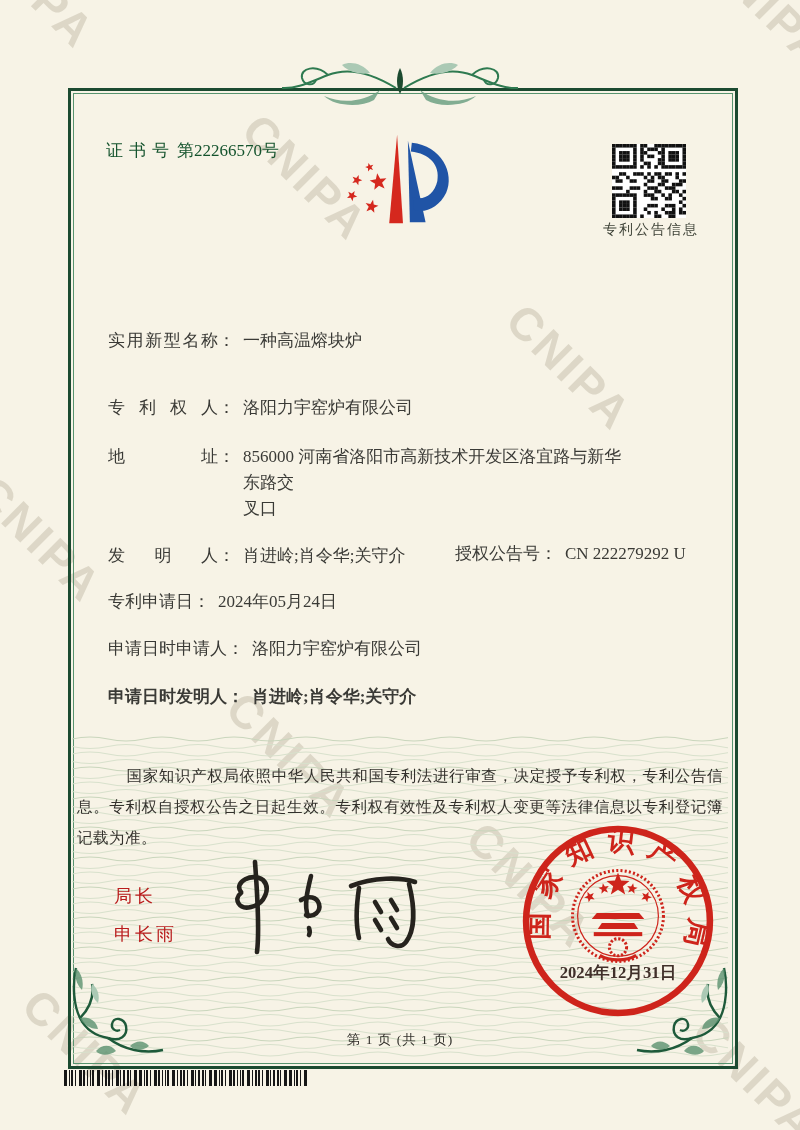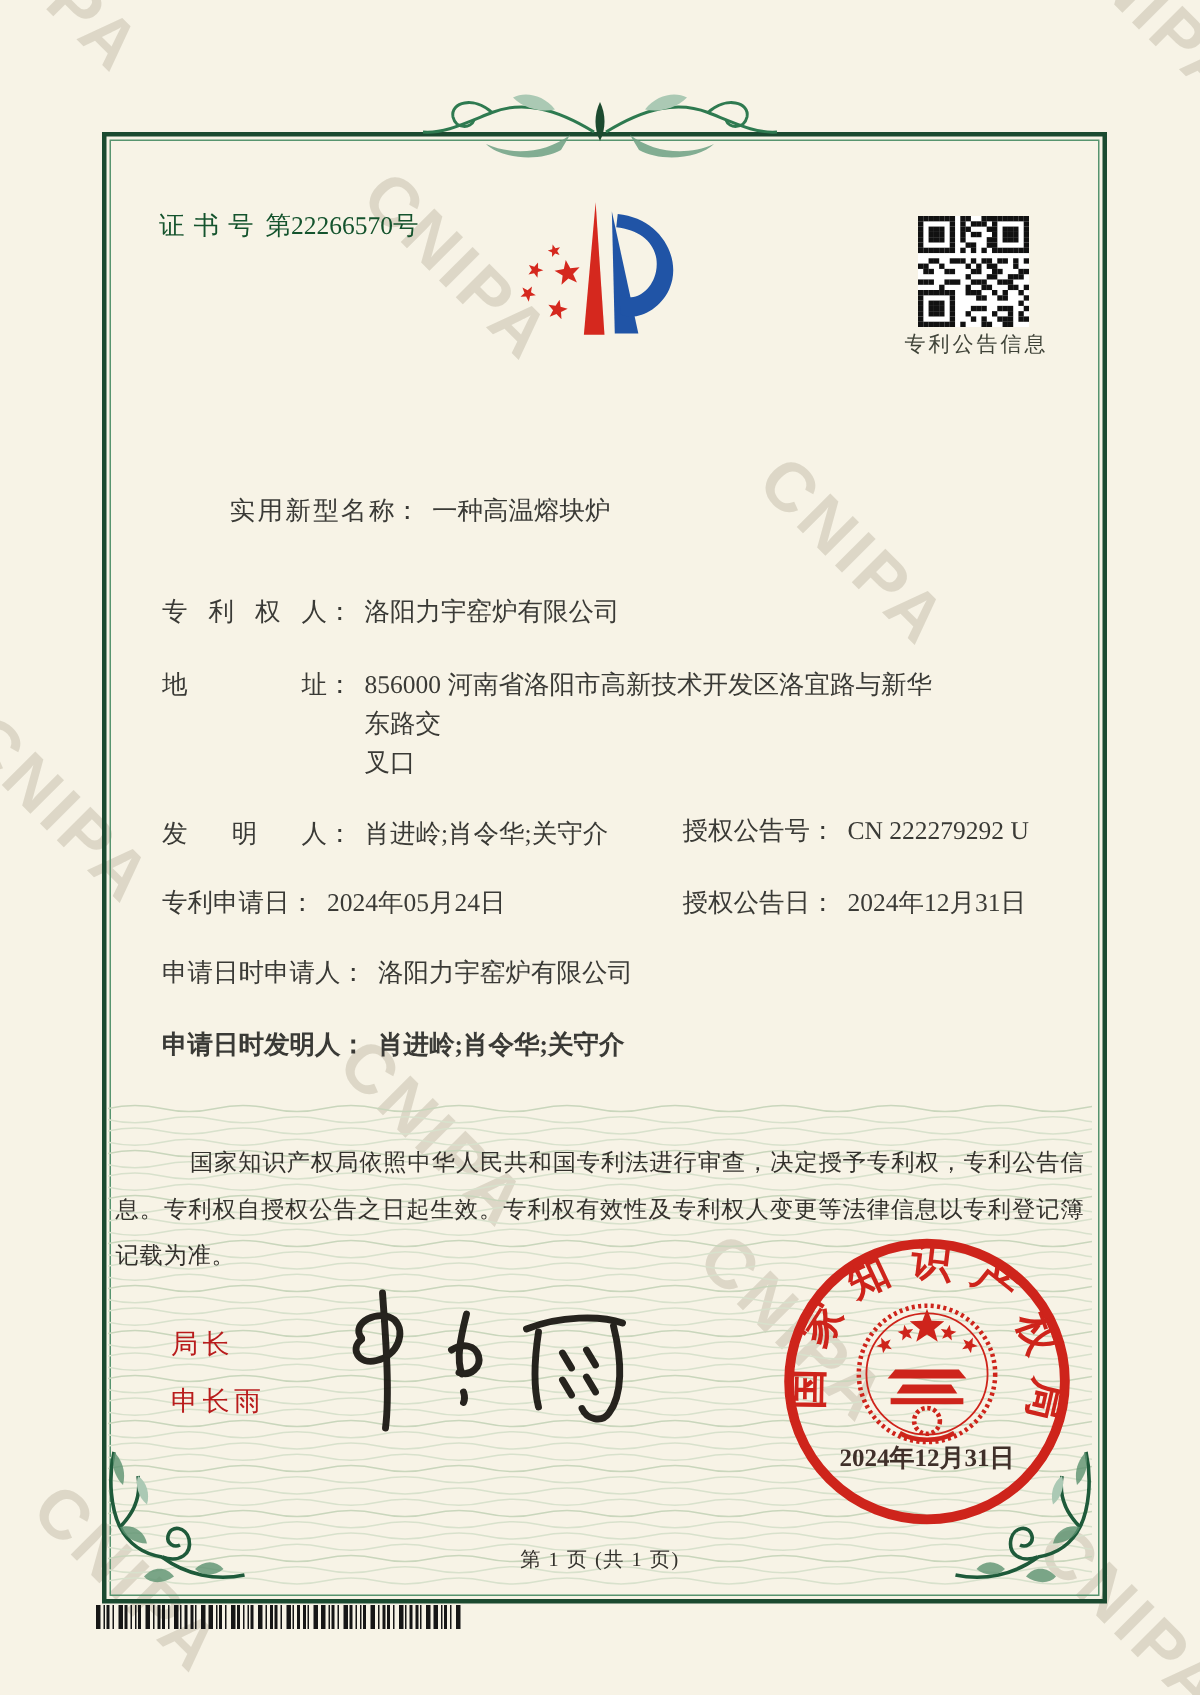--- a/index.html
+++ b/index.html
@@ -394,41 +394,38 @@
       <rect x="70.48" y="28.19" width="3.57" height="3.57" fill="#111111"></rect>
       <rect x="70.48" y="35.24" width="3.57" height="3.57" fill="#111111"></rect>
       <rect x="70.48" y="45.81" width="3.57" height="3.57" fill="#111111"></rect>
       <rect x="70.48" y="52.86" width="3.57" height="3.57" fill="#111111"></rect>
       <rect x="70.48" y="59.90" width="3.57" height="3.57" fill="#111111"></rect>
       <rect x="70.48" y="66.95" width="3.57" height="3.57" fill="#111111"></rect>
     </svg>
   <div class="content qrcap">专利公告信息</div>
 
 
-  <div class="row" style="top:328px;margin-left:45px;">
+  <div class="row" style="top:328px;">
     <span class="flabel">实用新型名称</span><span class="colon">：</span><span class="fval">一种高温熔块炉</span>
   </div>
   <div class="row" style="top:395px;">
     <span class="flabel">专利权人</span><span class="colon">：</span><span class="fval">洛阳力宇窑炉有限公司</span>
   </div>
   <div class="row" style="top:444px;">
     <span class="flabel">地址</span><span class="colon">：</span><span class="fval pre">856000 河南省洛阳市高新技术开发区洛宜路与新华东路交
 叉口</span>
   </div>
   <div class="row" style="top:495px;margin-top:48px;">
     <span class="flabel">发明人</span><span class="colon">：</span><span class="fval">肖进岭;肖令华;关守介</span>
   </div>
   <div class="row rcol" style="top:541px;">
     <span class="wlabel">授权公告号</span><span class="colon">：</span><span class="fval">CN 222279292 U</span>
   </div>
   <div class="row" style="top:589px;text-align:center;">
     <span class="wlabel">专利申请日</span><span class="colon">：</span><span class="fval">2024年05月24日</span>
-  </div>
-  <div class="row rcol" style="top:589px;">
-    <span class="wlabel">授权公告日</span><span class="colon">：</span><span class="fval">2024年12月31日</span>
   </div>
   <div class="row" style="top:636px;">
     <span class="wlabel">申请日时申请人</span><span class="colon">：</span><span class="fval">洛阳力宇窑炉有限公司</span>
   </div>
   <div class="row" style="top:684px;font-weight:bold;">
     <span class="wlabel">申请日时发明人</span><span class="colon">：</span><span class="fval">肖进岭;肖令华;关守介</span>
   </div>
 
   <div class="content statement">国家知识产权局依照中华人民共和国专利法进行审查，决定授予专利权，专利公告信息。专利权自授权公告之日起生效。专利权有效性及专利权人变更等法律信息以专利登记簿记载为准。</div>
 

